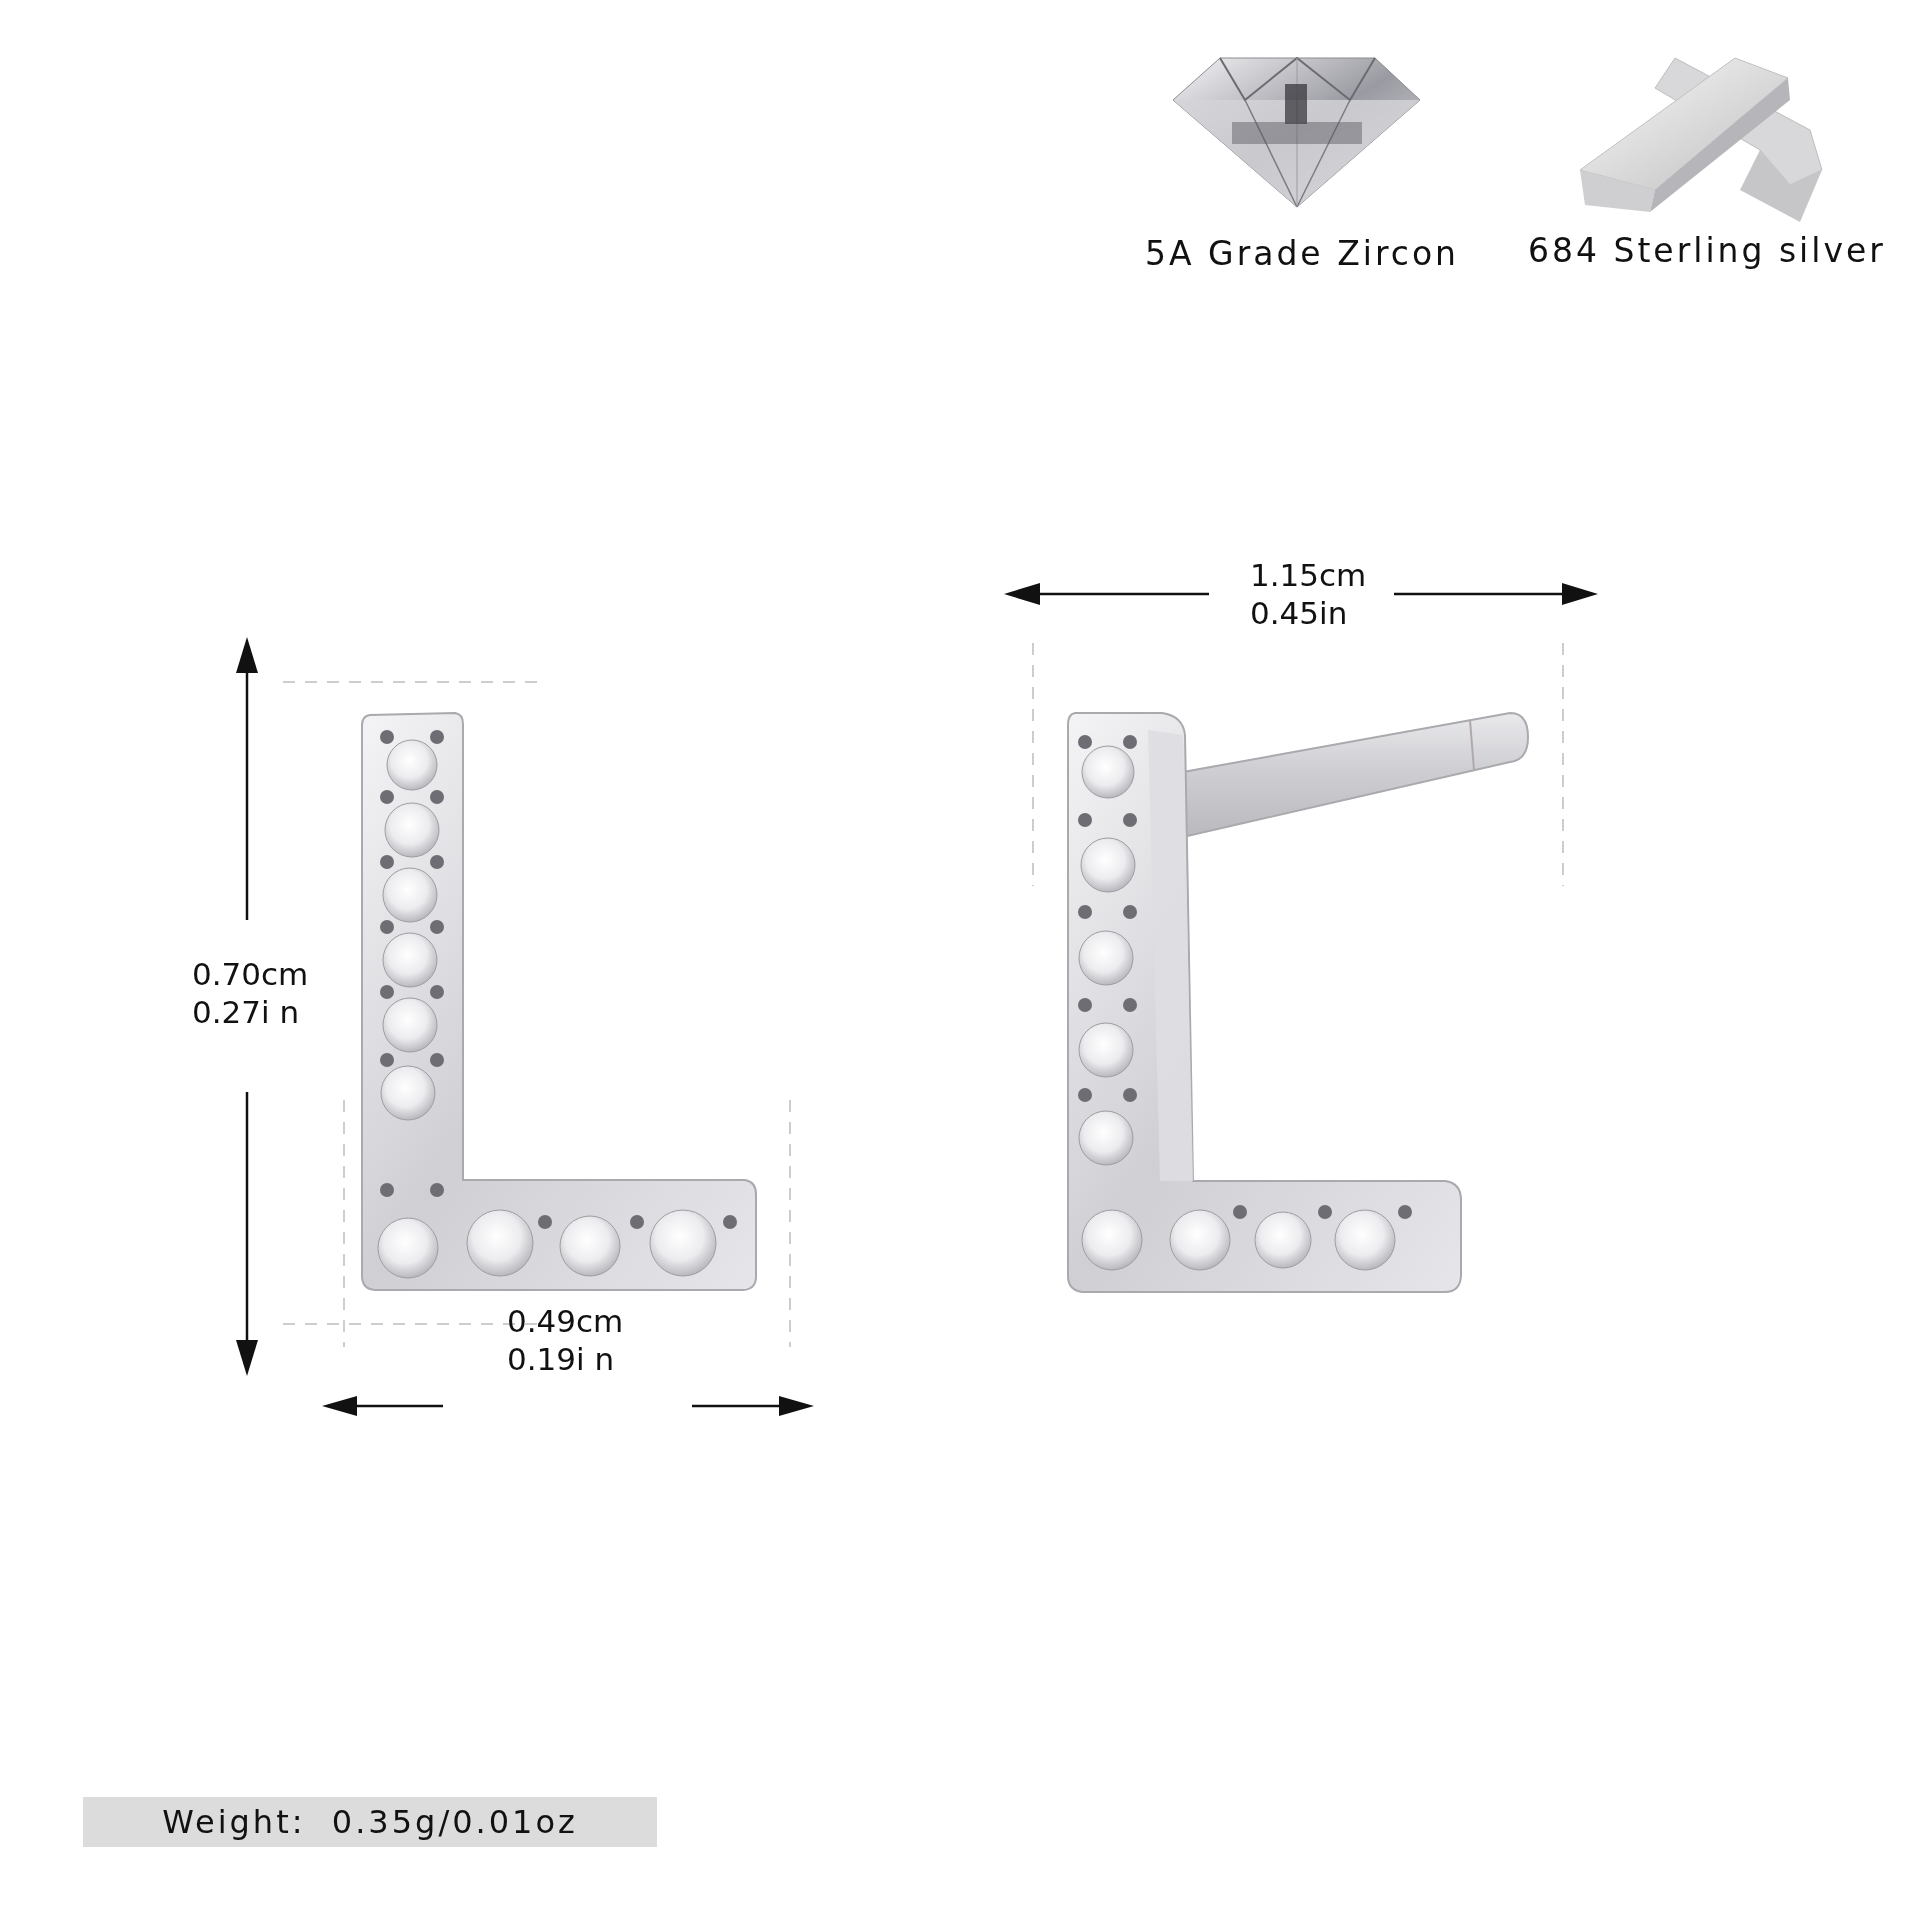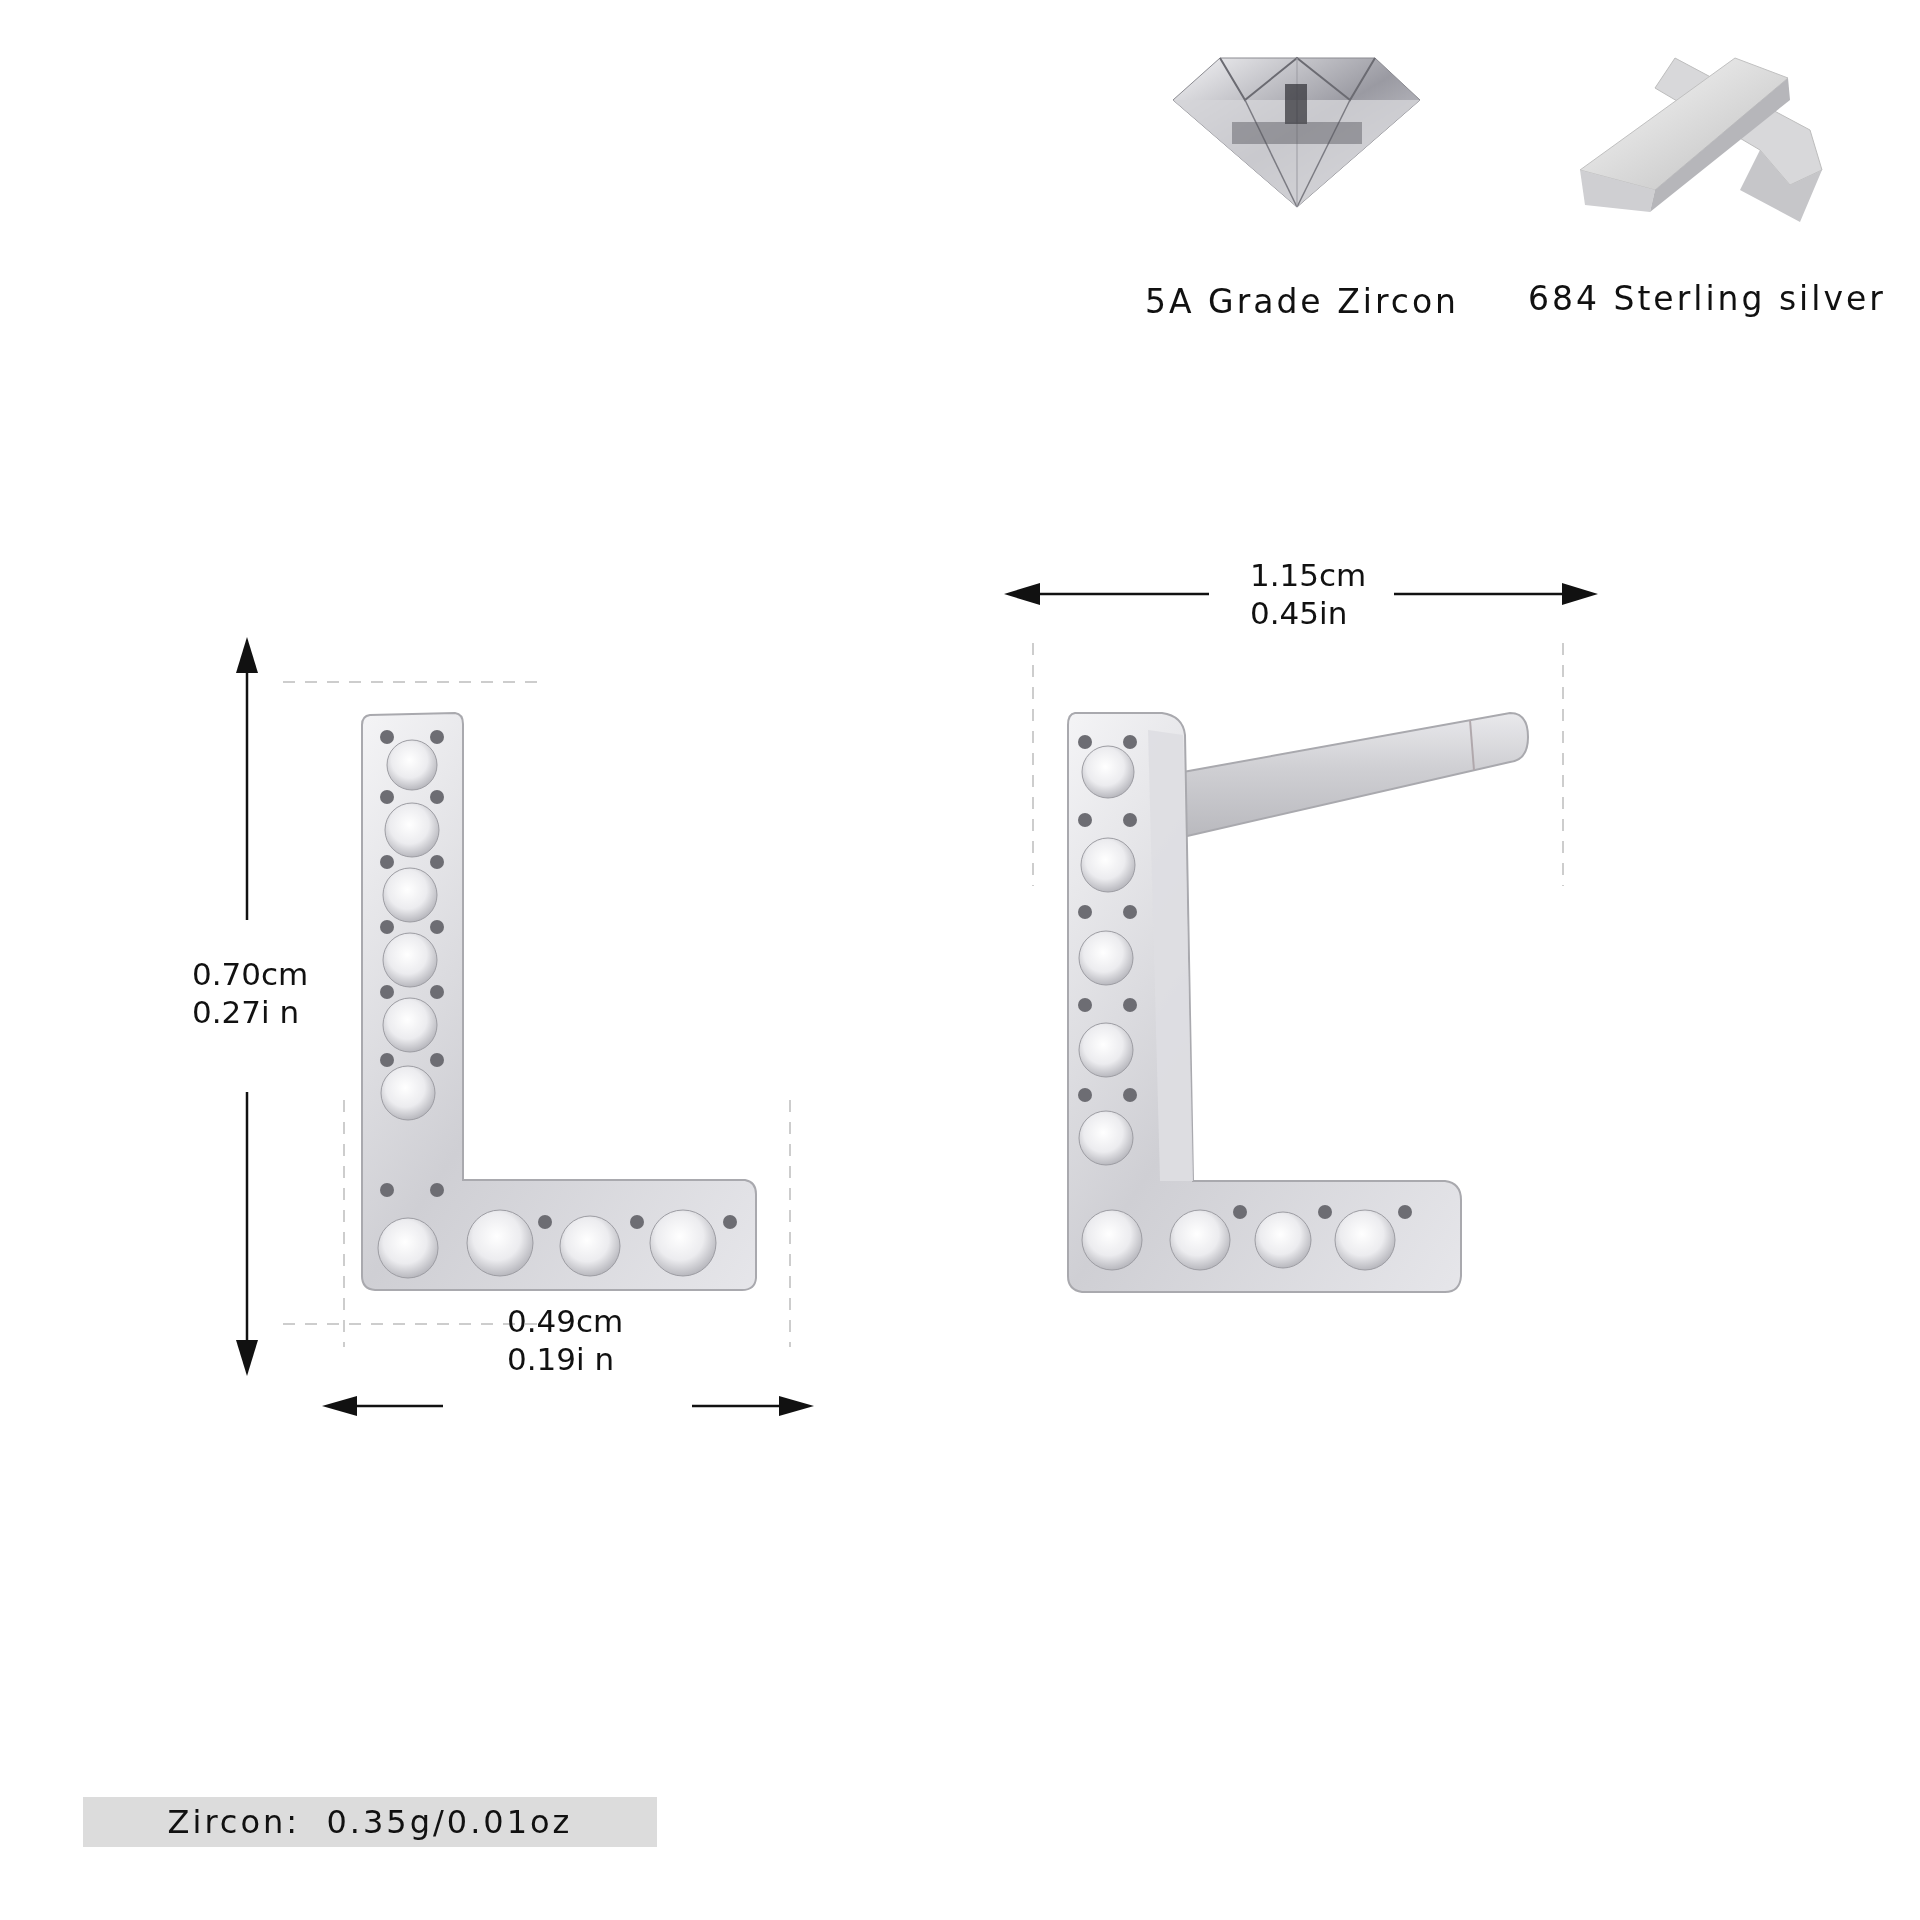--- a/index.html
+++ b/index.html
@@ -1,18 +1,18 @@
 <!DOCTYPE html>
 <html><head>
 <meta charset="utf-8">
 <style>
   html, body { margin: 0; padding: 0; background: #ffffff; }
   body { width: 1920px; height: 1920px; position: relative; overflow: hidden;
          font-family: "DejaVu Sans", "Liberation Sans", sans-serif; color: #111; }
-  .feature-label { position: absolute; font-size: 33px; letter-spacing: 3px; color: #111; white-space: nowrap; margin-top: 48px; }
+  .feature-label { position: absolute; font-size: 33px; letter-spacing: 3px; color: #111; white-space: nowrap; }
   .dim-label { position: absolute; font-size: 31px; line-height: 38px; color: #111; white-space: nowrap; }
   .weight-box { position: absolute; left: 83px; top: 1797px; width: 574px; height: 50px; background: #dcdcdc;
                 display: flex; align-items: center; justify-content: center; }
   .weight-text { font-size: 32px; letter-spacing: 3px; color: #111; }
   svg { position: absolute; left: 0; top: 0; }
 </style>
 </head>
 <body>
 
 <svg width="1920" height="1920" viewBox="0 0 1920 1920">
@@ -172,14 +172,14 @@
   <div>0.49cm</div>
   <div>0.19i n</div>
 </div>
 
 <div class="dim-label" style="left:1242px; top:556px;margin-left:8px;">
   <div>1.15cm</div>
   <div>0.45in</div>
 </div>
 
 <div class="weight-box">
-  <span class="weight-text" style="white-space:pre;">Zircon:  0.35g/0.01oz</span>
+  <span class="weight-text" style="white-space:pre;">Weight:  0.35g/0.01oz</span>
 </div>
 
 </body></html>

